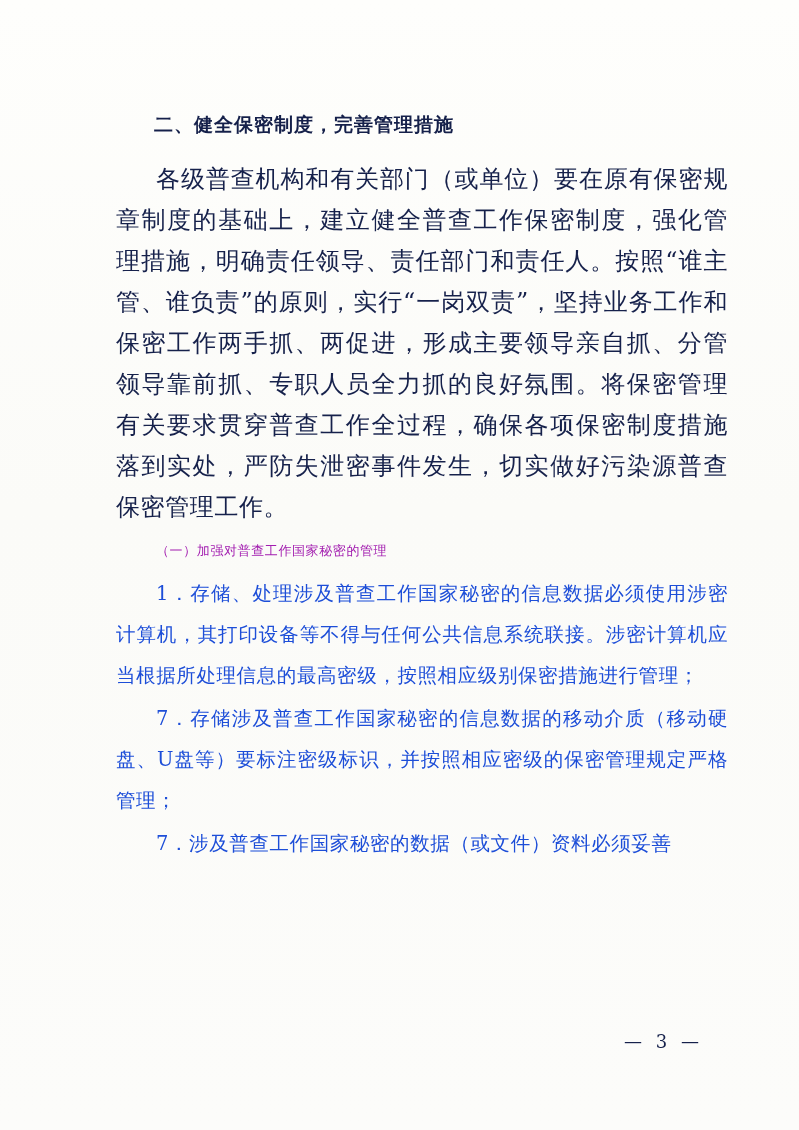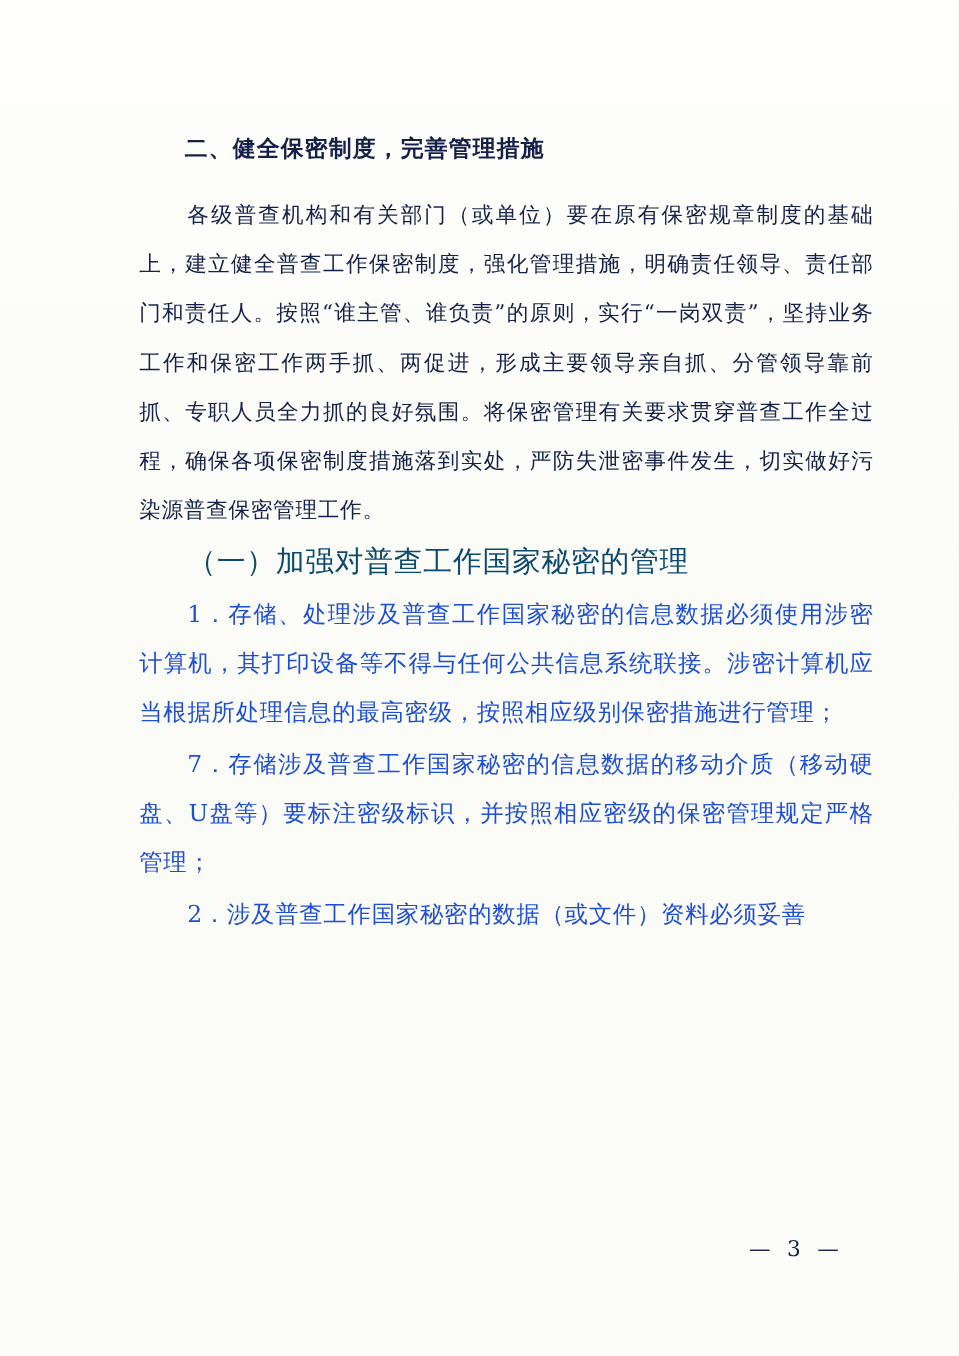--- a/index.html
+++ b/index.html
@@ -38,34 +38,34 @@
     font-weight: bold;
     font-size: 19px;
     color: #15204a;
     letter-spacing: 1px;
     text-indent: 38px;
     margin: 0 0 20px 0;
     line-height: 1.5;
   }
   p.body-par {
     margin: 0 0 2px 0;
-    font-size: 18px;
+    font-size: 24px;
     line-height: 41px;
     color: #16214b;
     text-indent: 40px;
     text-align: justify;
     text-justify: inter-ideograph;
     letter-spacing: 0.6px;
     font-family: "DejaVu Serif", "Liberation Serif", serif;
   }
   p.sub-head {
     margin: 0 0 2px 0;
-    font-size: 24px;
+    font-size: 13px;
     line-height: 41px;
-    color: #0c4a6e;
+    color: #a21caf;
     text-indent: 40px;
     letter-spacing: 0.6px;
     font-family: "DejaVu Serif", "Liberation Serif", serif;
   }
   p.item {
     margin: 0 0 2px 0;
     font-size: 19.5px;
     line-height: 41px;
     color: #1d4ed8;
     text-indent: 40px;
@@ -108,19 +108,19 @@
   <div class="content">
 
     <h2 class="heading">二、健全保密制度，完善管理措施</h2>
 
     <p class="body-par">各级普查机构和有关部门（或单位）要在原有保密规章制度的基础上，建立健全普查工作保密制度，强化管理措施，明确责任领导、责任部门和责任人。按照“谁主管、谁负责”的原则，实行“一岗双责”，坚持业务工作和保密工作两手抓、两促进，形成主要领导亲自抓、分管领导靠前抓、专职人员全力抓的良好氛围。将保密管理有关要求贯穿普查工作全过程，确保各项保密制度措施落到实处，严防失泄密事件发生，切实做好污染源普查保密管理工作。</p>
 
     <p class="sub-head">（一）加强对普查工作国家秘密的管理</p>
 
     <p class="item">1．存储、处理涉及普查工作国家秘密的信息数据必须使用涉密计算机，其打印设备等不得与任何公共信息系统联接。涉密计算机应当根据所处理信息的最高密级，按照相应级别保密措施进行管理；</p>
     <p class="item">7．存储涉及普查工作国家秘密的信息数据的移动介质（移动硬盘、U盘等）要标注密级标识，并按照相应密级的保密管理规定严格管理；</p>
-    <p class="item">2．涉及普查工作国家秘密的数据（或文件）资料必须妥善</p>
+    <p class="item">7．涉及普查工作国家秘密的数据（或文件）资料必须妥善</p>
 
   </div>
 
   <div class="footer">— 3 —</div>
 
 </div>
 
 </body></html>

